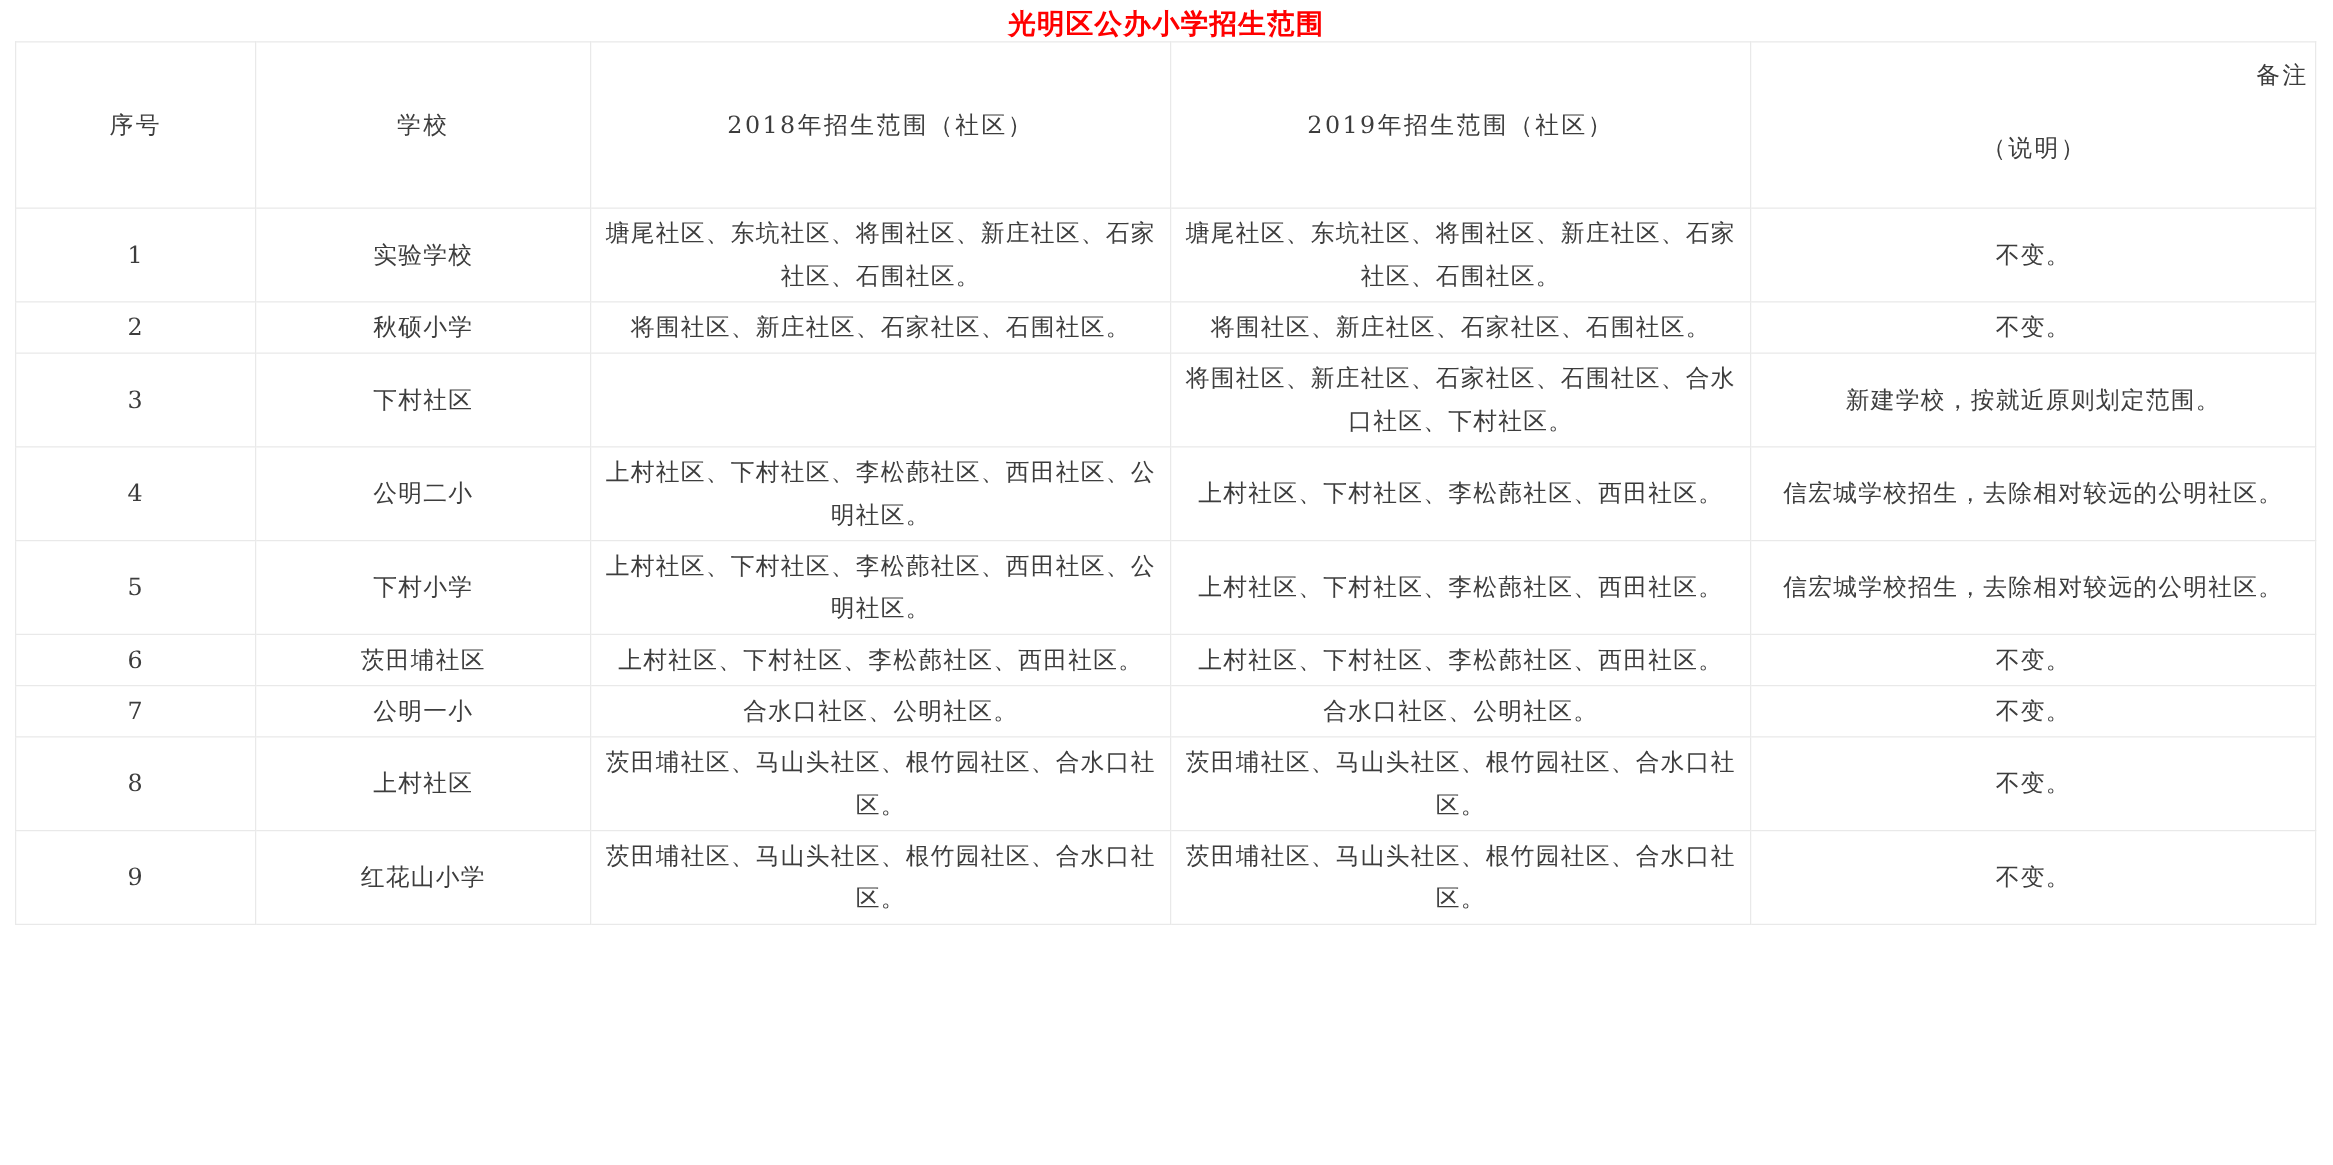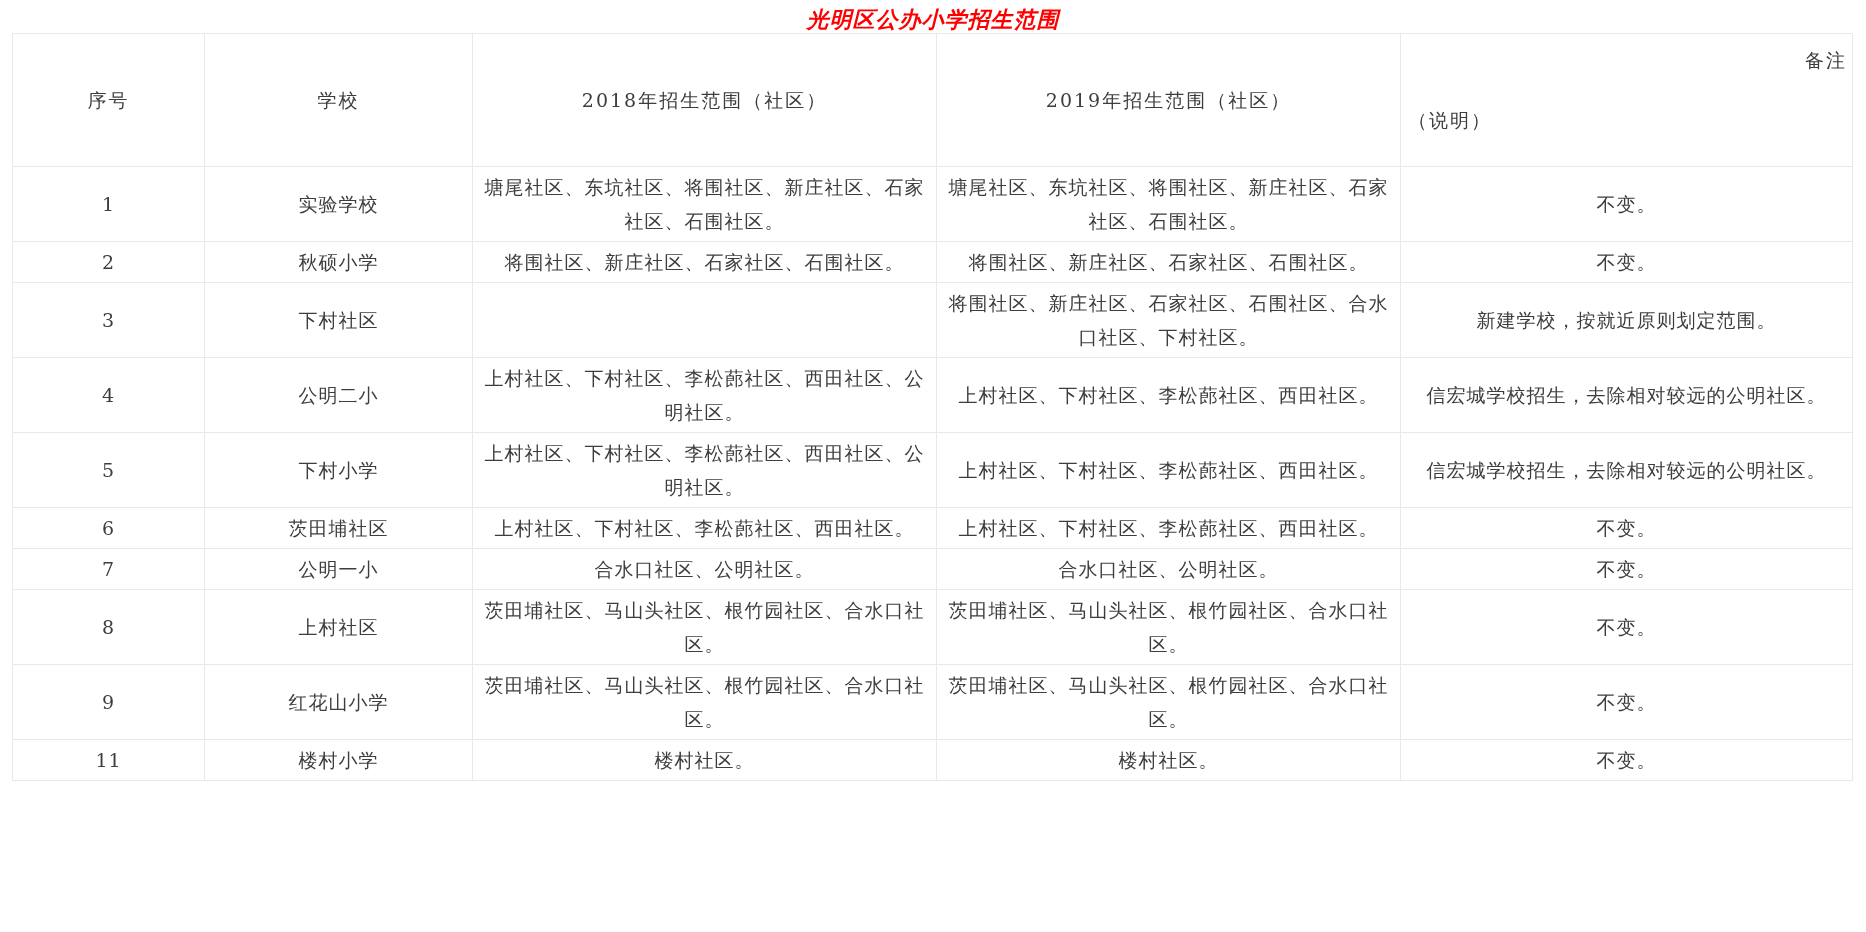--- a/index.html
+++ b/index.html
@@ -19,21 +19,20 @@
     height: 33px;
     box-sizing: border-box;
     padding-top: 8px;
     text-align: center;
     font-family: "DejaVu Sans", sans-serif;
     font-weight: bold;
     font-size: 22px;
     line-height: 24px;
     color: #ff0000;
     letter-spacing: 1px;
-    font-style: italic;
   }
   table.grid {
     border-collapse: collapse;
     table-layout: fixed;
     margin-left: 12px;
     width: 1840px;
     background: #ffffff;
   }
   .grid th, .grid td {
     border: 1px solid #e9e9e9;
@@ -54,24 +53,25 @@
   .grid thead th.remark-cell {
     vertical-align: top;
     padding-top: 0;
   }
   .remark-main {
     text-align: right;
     padding-top: 13px;
     line-height: 26px;
   }
   .remark-sub {
-    text-align: left;
+    text-align: center;
     padding-top: 34px;
     padding-left: 2px;
     line-height: 26px;
+    font-family: Liberation Mono, monospace;
   }
 </style>
 </head>
 <body>
 
 <div class="page-title">光明区公办小学招生范围</div>
 
 <table class="grid">
   <colgroup>
     <col style="width:192px">
@@ -149,21 +149,14 @@
     <td>茨田埔社区、马山头社区、根竹园社区、合水口社区。</td>
     <td>不变。</td>
   </tr>
       <tr>
     <td>9</td>
     <td>红花山小学</td>
     <td>茨田埔社区、马山头社区、根竹园社区、合水口社区。</td>
     <td>茨田埔社区、马山头社区、根竹园社区、合水口社区。</td>
     <td>不变。</td>
   </tr>
-      <tr>
-    <td>11</td>
-    <td>楼村小学</td>
-    <td>楼村社区。</td>
-    <td>楼村社区。</td>
-    <td>不变。</td>
-  </tr>
     </tbody>
 </table>
 
 </body></html>

